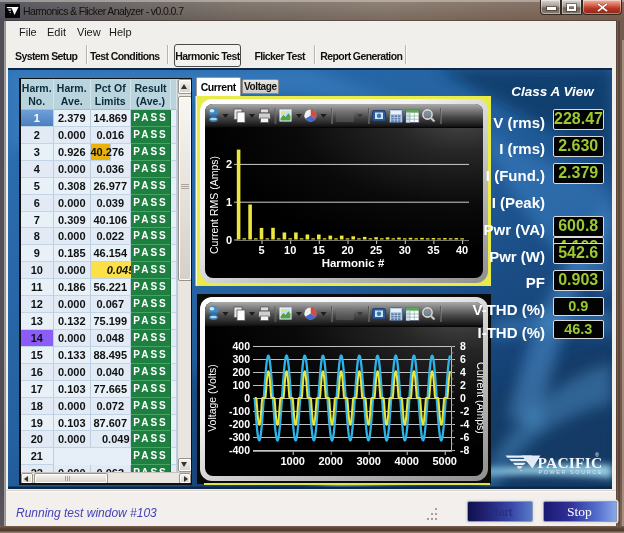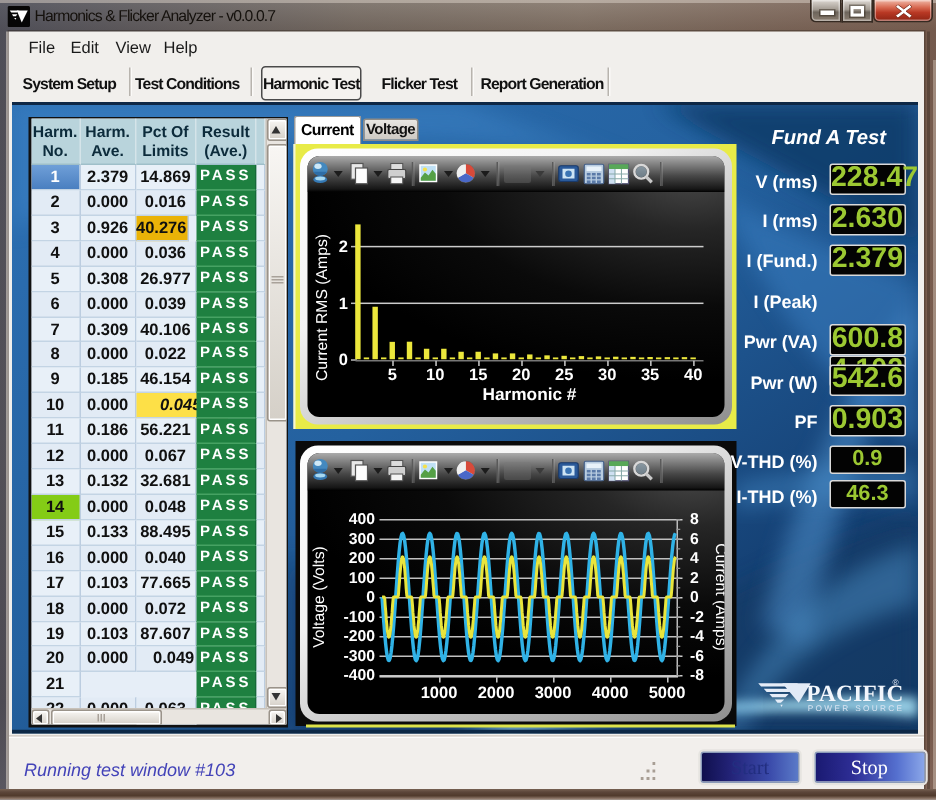--- a/index.html
+++ b/index.html
@@ -70,23 +70,23 @@
   box-shadow:-1.5px 0 0 #f6f6cf; }
 #cp2 { left:196.5px; top:294px; width:294.5px; height:189.5px; background:#0a0a0a; }
 #cp2yellow { left:204px; top:483px; width:286px; height:2px; background:#dde34a; }
 .cframe { position:absolute; left:3px; top:3px; right:3px; bottom:3px; border-radius:12px;
   background:linear-gradient(150deg,#ffffff 0%,#f2f2f2 35%,#c9c9c9 60%,#8f8f8f 100%); }
 .cinner { position:absolute; left:5px; top:5px; right:5px; bottom:5px; border-radius:8px; background:radial-gradient(120% 100% at 92% 8%,#474747 0%,#262626 20%,#0a0a0a 50%,#000 78%); overflow:hidden; }
 .ctoolbar { position:absolute; left:0; top:0; right:0; height:24.5px;
   background:linear-gradient(180deg,#ababab 0,#8a8a8a 18%,#484848 55%,#161616 92%,#000 100%); }
 
 
-.rlabel { position:absolute; width:80px; text-align:right; font-size:12px; font-weight:bold; color:#fff; }
+.rlabel { position:absolute; width:80px; text-align:right; font-size:15px; font-weight:bold; color:#fff; }
 .vbox { position:absolute; left:553px; width:50.5px; height:21px; background:#030303; border:1.5px solid #dadada;
-  border-radius:2px; color:#9cc832; font-weight:bold; font-size:19px; text-align:center; line-height:18.5px; }
+  border-radius:2px; color:#9cc832; font-weight:bold; font-size:16px; text-align:center; line-height:18.5px; }
 #classa { left:505px; top:83.5px; width:95px; text-align:center; color:#fff; font-size:13.5px;
   font-weight:bold; font-style:italic; }
 
 
 #statusbar { left:6px; top:489.5px; width:610px; height:36px; background:#f2efec;
   border-top:1px solid #d8d2cb; box-shadow:inset 0 1px 0 #fdfcfb; }
 #statustext { left:16px; top:506px; font-size:12px; font-style:italic; color:#4343b8; }
 .bigbtn { position:absolute; top:500.5px; height:21.5px; border:1px solid #8a9ab8; border-radius:2px;
   box-shadow:0 0 0 1.5px #e6e4e0; font-size:13.5px; text-align:center;
   font-family:"Liberation Serif",serif; line-height:19px; }
@@ -182,21 +182,21 @@
 <div class="cell" style="left:70px;top:31.00px;width:40.5px;background:#e8f0f8;">14.869</div>
 <div class="cell pass" style="left:110.5px;top:31.00px;width:40px;">PASS</div>
 <div class="cell" style="left:150.5px;top:31.00px;width:6px;background:#e8f0f8;"></div>
 <div class="cell" style="left:0;top:47.92px;width:33.5px;background:#e2ebf5;">2</div>
 <div class="cell" style="left:33.5px;top:47.92px;width:36.5px;background:#e2ebf5;">0.000</div>
 <div class="cell" style="left:70px;top:47.92px;width:40.5px;background:#e2ebf5;">0.016</div>
 <div class="cell pass" style="left:110.5px;top:47.92px;width:40px;">PASS</div>
 <div class="cell" style="left:150.5px;top:47.92px;width:6px;background:#e2ebf5;"></div>
 <div class="cell" style="left:0;top:64.84px;width:33.5px;background:#e8f0f8;">3</div>
 <div class="cell" style="left:33.5px;top:64.84px;width:36.5px;background:#e8f0f8;">0.926</div>
-<div class="cell" style="left:70px;top:64.84px;width:35px;background:#eab308;">40.276</div>
+<div class="cell" style="left:70px;top:64.84px;width:20px;background:#eab308;">40.276</div>
 <div class="cell pass" style="left:110.5px;top:64.84px;width:40px;">PASS</div>
 <div class="cell" style="left:150.5px;top:64.84px;width:6px;background:#e8f0f8;"></div>
 <div class="cell" style="left:0;top:81.76px;width:33.5px;background:#e2ebf5;">4</div>
 <div class="cell" style="left:33.5px;top:81.76px;width:36.5px;background:#e2ebf5;">0.000</div>
 <div class="cell" style="left:70px;top:81.76px;width:40.5px;background:#e2ebf5;">0.036</div>
 <div class="cell pass" style="left:110.5px;top:81.76px;width:40px;">PASS</div>
 <div class="cell" style="left:150.5px;top:81.76px;width:6px;background:#e2ebf5;"></div>
 <div class="cell" style="left:0;top:98.68px;width:33.5px;background:#e8f0f8;">5</div>
 <div class="cell" style="left:33.5px;top:98.68px;width:36.5px;background:#e8f0f8;">0.308</div>
 <div class="cell" style="left:70px;top:98.68px;width:40.5px;background:#e8f0f8;">26.977</div>
@@ -232,24 +232,24 @@
 <div class="cell" style="left:70px;top:200.20px;width:40.5px;background:#e8f0f8;">56.221</div>
 <div class="cell pass" style="left:110.5px;top:200.20px;width:40px;">PASS</div>
 <div class="cell" style="left:150.5px;top:200.20px;width:6px;background:#e8f0f8;"></div>
 <div class="cell" style="left:0;top:217.12px;width:33.5px;background:#e2ebf5;">12</div>
 <div class="cell" style="left:33.5px;top:217.12px;width:36.5px;background:#e2ebf5;">0.000</div>
 <div class="cell" style="left:70px;top:217.12px;width:40.5px;background:#e2ebf5;">0.067</div>
 <div class="cell pass" style="left:110.5px;top:217.12px;width:40px;">PASS</div>
 <div class="cell" style="left:150.5px;top:217.12px;width:6px;background:#e2ebf5;"></div>
 <div class="cell" style="left:0;top:234.04px;width:33.5px;background:#e8f0f8;">13</div>
 <div class="cell" style="left:33.5px;top:234.04px;width:36.5px;background:#e8f0f8;">0.132</div>
-<div class="cell" style="left:70px;top:234.04px;width:40.5px;background:#e8f0f8;">32.681</div>
+<div class="cell" style="left:70px;top:234.04px;width:40.5px;background:#e8f0f8;">75.199</div>
 <div class="cell pass" style="left:110.5px;top:234.04px;width:40px;">PASS</div>
 <div class="cell" style="left:150.5px;top:234.04px;width:6px;background:#e8f0f8;"></div>
-<div class="cell" style="left:0;top:250.96px;width:33.5px;background:#84cc16;">14</div>
+<div class="cell" style="left:0;top:250.96px;width:33.5px;background:#8b5cf6;">14</div>
 <div class="cell" style="left:33.5px;top:250.96px;width:36.5px;background:#e2ebf5;">0.000</div>
 <div class="cell" style="left:70px;top:250.96px;width:40.5px;background:#e2ebf5;">0.048</div>
 <div class="cell pass" style="left:110.5px;top:250.96px;width:40px;">PASS</div>
 <div class="cell" style="left:150.5px;top:250.96px;width:6px;background:#e2ebf5;"></div>
 <div class="cell" style="left:0;top:267.88px;width:33.5px;background:#e8f0f8;">15</div>
 <div class="cell" style="left:33.5px;top:267.88px;width:36.5px;background:#e8f0f8;">0.133</div>
 <div class="cell" style="left:70px;top:267.88px;width:40.5px;background:#e8f0f8;">88.495</div>
 <div class="cell pass" style="left:110.5px;top:267.88px;width:40px;">PASS</div>
 <div class="cell" style="left:150.5px;top:267.88px;width:6px;background:#e8f0f8;"></div>
 <div class="cell" style="left:0;top:284.80px;width:33.5px;background:#e2ebf5;">16</div>
@@ -569,21 +569,21 @@
           <rect x="239.7" y="126.5" width="1" height="3.5" fill="#ccc"></rect>
           <text x="239.7" y="140" fill="#fff" font-size="11" font-weight="bold" text-anchor="middle">5000</text>
           <path d="M49.7,73.0 L50.3,81.7 L50.9,90.1 L51.5,97.7 L52.1,104.3 L52.7,109.6 L53.3,113.2 L53.9,115.2 L54.5,115.3 L55.1,113.7 L55.7,110.3 L56.3,105.3 L56.9,98.9 L57.5,91.4 L58.1,83.2 L58.7,74.5 L59.3,65.7 L59.9,57.2 L60.5,49.5 L61.1,42.7 L61.7,37.2 L62.3,33.3 L62.9,31.0 L63.5,30.6 L64.1,31.9 L64.7,35.0 L65.3,39.8 L65.9,45.9 L66.5,53.2 L67.1,61.4 L67.7,70.1 L68.3,78.9 L68.9,87.4 L69.5,95.3 L70.1,102.3 L70.7,108.0 L71.3,112.2 L71.9,114.7 L72.5,115.5 L73.1,114.4 L73.7,111.6 L74.3,107.1 L74.9,101.2 L75.5,94.0 L76.1,86.0 L76.7,77.4 L77.3,68.6 L77.9,60.0 L78.5,52.0 L79.1,44.8 L79.7,38.9 L80.3,34.4 L80.9,31.6 L81.5,30.5 L82.1,31.3 L82.7,33.8 L83.3,38.0 L83.9,43.7 L84.5,50.7 L85.1,58.6 L85.7,67.1 L86.3,75.9 L86.9,84.6 L87.5,92.8 L88.1,100.1 L88.7,106.2 L89.3,111.0 L89.9,114.1 L90.5,115.4 L91.1,115.0 L91.7,112.7 L92.3,108.8 L92.9,103.3 L93.5,96.5 L94.1,88.8 L94.7,80.3 L95.3,71.5 L95.9,62.8 L96.5,54.6 L97.1,47.1 L97.7,40.7 L98.3,35.7 L98.9,32.3 L99.5,30.7 L100.1,30.8 L100.7,32.8 L101.3,36.4 L101.9,41.7 L102.5,48.3 L103.1,55.9 L103.7,64.3 L104.3,73.0 L104.9,81.7 L105.5,90.1 L106.1,97.7 L106.7,104.3 L107.3,109.6 L107.9,113.2 L108.5,115.2 L109.1,115.3 L109.7,113.7 L110.3,110.3 L110.9,105.3 L111.5,98.9 L112.1,91.4 L112.7,83.2 L113.3,74.5 L113.9,65.7 L114.5,57.2 L115.1,49.5 L115.7,42.7 L116.3,37.2 L116.9,33.3 L117.5,31.0 L118.1,30.6 L118.7,31.9 L119.3,35.0 L119.9,39.8 L120.5,45.9 L121.1,53.2 L121.7,61.4 L122.3,70.1 L122.9,78.9 L123.5,87.4 L124.1,95.3 L124.7,102.3 L125.3,108.0 L125.9,112.2 L126.5,114.7 L127.1,115.5 L127.7,114.4 L128.3,111.6 L128.9,107.1 L129.5,101.2 L130.1,94.0 L130.7,86.0 L131.3,77.4 L131.9,68.6 L132.5,60.0 L133.1,52.0 L133.7,44.8 L134.3,38.9 L134.9,34.4 L135.5,31.6 L136.1,30.5 L136.7,31.3 L137.3,33.8 L137.9,38.0 L138.5,43.7 L139.1,50.7 L139.7,58.6 L140.3,67.1 L140.9,75.9 L141.5,84.6 L142.1,92.8 L142.7,100.1 L143.3,106.2 L143.9,111.0 L144.5,114.1 L145.1,115.4 L145.7,115.0 L146.3,112.7 L146.9,108.8 L147.5,103.3 L148.1,96.5 L148.7,88.8 L149.3,80.3 L149.9,71.5 L150.5,62.8 L151.1,54.6 L151.7,47.1 L152.3,40.7 L152.9,35.7 L153.5,32.3 L154.1,30.7 L154.7,30.8 L155.3,32.8 L155.9,36.4 L156.5,41.7 L157.1,48.3 L157.7,55.9 L158.3,64.3 L158.9,73.0 L159.5,81.7 L160.1,90.1 L160.7,97.7 L161.3,104.3 L161.9,109.6 L162.5,113.2 L163.1,115.2 L163.7,115.3 L164.3,113.7 L164.9,110.3 L165.5,105.3 L166.1,98.9 L166.7,91.4 L167.3,83.2 L167.9,74.5 L168.5,65.7 L169.1,57.2 L169.7,49.5 L170.3,42.7 L170.9,37.2 L171.5,33.3 L172.1,31.0 L172.7,30.6 L173.3,31.9 L173.9,35.0 L174.5,39.8 L175.1,45.9 L175.7,53.2 L176.3,61.4 L176.9,70.1 L177.5,78.9 L178.1,87.4 L178.7,95.3 L179.3,102.3 L179.9,108.0 L180.5,112.2 L181.1,114.7 L181.7,115.5 L182.3,114.4 L182.9,111.6 L183.5,107.1 L184.1,101.2 L184.7,94.0 L185.3,86.0 L185.9,77.4 L186.5,68.6 L187.1,60.0 L187.7,52.0 L188.3,44.8 L188.9,38.9 L189.5,34.4 L190.1,31.6 L190.7,30.5 L191.3,31.3 L191.9,33.8 L192.5,38.0 L193.1,43.7 L193.7,50.7 L194.3,58.6 L194.9,67.1 L195.5,75.9 L196.1,84.6 L196.7,92.8 L197.3,100.1 L197.9,106.2 L198.5,111.0 L199.1,114.1 L199.7,115.4 L200.3,115.0 L200.9,112.7 L201.5,108.8 L202.1,103.3 L202.7,96.5 L203.3,88.8 L203.9,80.3 L204.5,71.5 L205.1,62.8 L205.7,54.6 L206.3,47.1 L206.9,40.7 L207.5,35.7 L208.1,32.3 L208.7,30.7 L209.3,30.8 L209.9,32.8 L210.5,36.4 L211.1,41.7 L211.7,48.3 L212.3,55.9 L212.9,64.3 L213.5,73.0 L214.1,81.7 L214.7,90.1 L215.3,97.7 L215.9,104.3 L216.5,109.6 L217.1,113.2 L217.7,115.2 L218.3,115.3 L218.9,113.7 L219.5,110.3 L220.1,105.3 L220.7,98.9 L221.3,91.4 L221.9,83.2 L222.5,74.5 L223.1,65.7 L223.7,57.2 L224.3,49.5 L224.9,42.7 L225.5,37.2 L226.1,33.3 L226.7,31.0 L227.3,30.6 L227.9,31.9 L228.5,35.0 L229.1,39.8 L229.7,45.9 L230.3,53.2 L230.9,61.4 L231.5,70.1 L232.1,78.9 L232.7,87.4 L233.3,95.3 L233.9,102.3 L234.5,108.0 L235.1,112.2 L235.7,114.7 L236.3,115.5 L236.9,114.4 L237.5,111.6 L238.1,107.1 L238.7,101.2 L239.3,94.0 L239.9,86.0 L240.5,77.4 L241.1,68.6 L241.7,60.0 L242.3,52.0 L242.9,44.8 L243.5,38.9 L244.1,34.4 L244.7,31.6 L245.3,30.5" fill="none" stroke="#30b2e6" stroke-width="2.3" stroke-linejoin="round"></path>
           <path d="M49.7,73.0 L50.1,73.0 L50.4,73.0 L50.8,73.0 L51.1,73.0 L51.5,74.1 L51.8,78.6 L52.2,83.3 L52.5,87.8 L52.9,91.8 L53.2,95.2 L53.6,97.7 L53.9,99.3 L54.3,99.8 L54.6,99.3 L55.0,97.7 L55.3,95.2 L55.7,91.8 L56.0,87.8 L56.4,83.3 L56.7,78.6 L57.1,74.1 L57.4,73.0 L57.8,73.0 L58.1,73.0 L58.5,73.0 L58.8,73.0 L59.2,73.0 L59.5,73.0 L59.9,73.0 L60.2,73.0 L60.6,71.9 L60.9,67.4 L61.3,62.7 L61.6,58.2 L62.0,54.2 L62.3,50.8 L62.7,48.3 L63.0,46.7 L63.4,46.2 L63.7,46.7 L64.1,48.3 L64.4,50.8 L64.8,54.2 L65.1,58.2 L65.5,62.7 L65.8,67.4 L66.2,71.9 L66.5,73.0 L66.9,73.0 L67.2,73.0 L67.5,73.0 L67.9,73.0 L68.2,73.0 L68.6,73.0 L68.9,73.0 L69.3,73.0 L69.6,74.1 L70.0,78.6 L70.3,83.3 L70.7,87.8 L71.0,91.8 L71.4,95.2 L71.7,97.7 L72.1,99.3 L72.4,99.8 L72.8,99.3 L73.1,97.7 L73.5,95.2 L73.8,91.8 L74.2,87.8 L74.5,83.3 L74.9,78.6 L75.2,74.1 L75.6,73.0 L75.9,73.0 L76.3,73.0 L76.6,73.0 L77.0,73.0 L77.3,73.0 L77.7,73.0 L78.0,73.0 L78.4,73.0 L78.7,71.9 L79.1,67.4 L79.4,62.7 L79.8,58.2 L80.1,54.2 L80.5,50.8 L80.8,48.3 L81.2,46.7 L81.5,46.2 L81.9,46.7 L82.2,48.3 L82.6,50.8 L82.9,54.2 L83.3,58.2 L83.6,62.7 L84.0,67.4 L84.3,71.9 L84.7,73.0 L85.0,73.0 L85.4,73.0 L85.7,73.0 L86.1,73.0 L86.4,73.0 L86.8,73.0 L87.1,73.0 L87.5,73.0 L87.8,74.1 L88.2,78.6 L88.5,83.3 L88.9,87.8 L89.2,91.8 L89.6,95.2 L89.9,97.7 L90.3,99.3 L90.6,99.8 L91.0,99.3 L91.3,97.7 L91.7,95.2 L92.0,91.8 L92.4,87.8 L92.7,83.3 L93.1,78.6 L93.4,74.1 L93.8,73.0 L94.1,73.0 L94.5,73.0 L94.8,73.0 L95.2,73.0 L95.5,73.0 L95.9,73.0 L96.2,73.0 L96.6,73.0 L96.9,71.9 L97.3,67.4 L97.6,62.7 L98.0,58.2 L98.3,54.2 L98.7,50.8 L99.0,48.3 L99.4,46.7 L99.7,46.2 L100.1,46.7 L100.4,48.3 L100.8,50.8 L101.1,54.2 L101.5,58.2 L101.8,62.7 L102.2,67.4 L102.5,71.9 L102.9,73.0 L103.2,73.0 L103.6,73.0 L103.9,73.0 L104.3,73.0 L104.6,73.0 L105.0,73.0 L105.3,73.0 L105.7,73.0 L106.0,74.1 L106.4,78.6 L106.7,83.3 L107.1,87.8 L107.4,91.8 L107.8,95.2 L108.1,97.7 L108.5,99.3 L108.8,99.8 L109.2,99.3 L109.5,97.7 L109.9,95.2 L110.2,91.8 L110.6,87.8 L110.9,83.3 L111.3,78.6 L111.6,74.1 L112.0,73.0 L112.3,73.0 L112.7,73.0 L113.0,73.0 L113.4,73.0 L113.7,73.0 L114.1,73.0 L114.4,73.0 L114.8,73.0 L115.1,71.9 L115.5,67.4 L115.8,62.7 L116.2,58.2 L116.5,54.2 L116.9,50.8 L117.2,48.3 L117.6,46.7 L117.9,46.2 L118.3,46.7 L118.6,48.3 L119.0,50.8 L119.3,54.2 L119.7,58.2 L120.0,62.7 L120.4,67.4 L120.7,71.9 L121.1,73.0 L121.4,73.0 L121.8,73.0 L122.1,73.0 L122.5,73.0 L122.8,73.0 L123.2,73.0 L123.5,73.0 L123.9,73.0 L124.2,74.1 L124.6,78.6 L124.9,83.3 L125.3,87.8 L125.6,91.8 L126.0,95.2 L126.3,97.7 L126.7,99.3 L127.0,99.8 L127.4,99.3 L127.7,97.7 L128.1,95.2 L128.4,91.8 L128.8,87.8 L129.1,83.3 L129.5,78.6 L129.8,74.1 L130.2,73.0 L130.5,73.0 L130.9,73.0 L131.2,73.0 L131.6,73.0 L131.9,73.0 L132.3,73.0 L132.6,73.0 L133.0,73.0 L133.3,71.9 L133.7,67.4 L134.0,62.7 L134.4,58.2 L134.7,54.2 L135.1,50.8 L135.4,48.3 L135.8,46.7 L136.1,46.2 L136.5,46.7 L136.8,48.3 L137.2,50.8 L137.5,54.2 L137.9,58.2 L138.2,62.7 L138.6,67.4 L138.9,71.9 L139.3,73.0 L139.6,73.0 L140.0,73.0 L140.3,73.0 L140.7,73.0 L141.0,73.0 L141.4,73.0 L141.7,73.0 L142.1,73.0 L142.4,74.1 L142.8,78.6 L143.1,83.3 L143.5,87.8 L143.8,91.8 L144.2,95.2 L144.5,97.7 L144.9,99.3 L145.2,99.8 L145.6,99.3 L145.9,97.7 L146.3,95.2 L146.6,91.8 L147.0,87.8 L147.3,83.3 L147.7,78.6 L148.0,74.1 L148.4,73.0 L148.7,73.0 L149.1,73.0 L149.4,73.0 L149.8,73.0 L150.1,73.0 L150.5,73.0 L150.8,73.0 L151.2,73.0 L151.5,71.9 L151.9,67.4 L152.2,62.7 L152.6,58.2 L152.9,54.2 L153.3,50.8 L153.6,48.3 L154.0,46.7 L154.3,46.2 L154.7,46.7 L155.0,48.3 L155.4,50.8 L155.7,54.2 L156.1,58.2 L156.4,62.7 L156.8,67.4 L157.1,71.9 L157.5,73.0 L157.8,73.0 L158.2,73.0 L158.5,73.0 L158.9,73.0 L159.2,73.0 L159.6,73.0 L159.9,73.0 L160.3,73.0 L160.6,74.1 L161.0,78.6 L161.3,83.3 L161.7,87.8 L162.0,91.8 L162.4,95.2 L162.7,97.7 L163.1,99.3 L163.4,99.8 L163.8,99.3 L164.1,97.7 L164.5,95.2 L164.8,91.8 L165.2,87.8 L165.5,83.3 L165.9,78.6 L166.2,74.1 L166.6,73.0 L166.9,73.0 L167.3,73.0 L167.6,73.0 L168.0,73.0 L168.3,73.0 L168.7,73.0 L169.0,73.0 L169.4,73.0 L169.7,71.9 L170.1,67.4 L170.4,62.7 L170.8,58.2 L171.1,54.2 L171.5,50.8 L171.8,48.3 L172.2,46.7 L172.5,46.2 L172.9,46.7 L173.2,48.3 L173.6,50.8 L173.9,54.2 L174.3,58.2 L174.6,62.7 L175.0,67.4 L175.3,71.9 L175.7,73.0 L176.0,73.0 L176.4,73.0 L176.7,73.0 L177.1,73.0 L177.4,73.0 L177.8,73.0 L178.1,73.0 L178.5,73.0 L178.8,74.1 L179.2,78.6 L179.5,83.3 L179.9,87.8 L180.2,91.8 L180.6,95.2 L180.9,97.7 L181.3,99.3 L181.6,99.8 L182.0,99.3 L182.3,97.7 L182.7,95.2 L183.0,91.8 L183.4,87.8 L183.7,83.3 L184.1,78.6 L184.4,74.1 L184.8,73.0 L185.1,73.0 L185.5,73.0 L185.8,73.0 L186.2,73.0 L186.5,73.0 L186.9,73.0 L187.2,73.0 L187.6,73.0 L187.9,71.9 L188.3,67.4 L188.6,62.7 L189.0,58.2 L189.3,54.2 L189.7,50.8 L190.0,48.3 L190.4,46.7 L190.7,46.2 L191.1,46.7 L191.4,48.3 L191.8,50.8 L192.1,54.2 L192.5,58.2 L192.8,62.7 L193.2,67.4 L193.5,71.9 L193.9,73.0 L194.2,73.0 L194.6,73.0 L194.9,73.0 L195.3,73.0 L195.6,73.0 L196.0,73.0 L196.3,73.0 L196.7,73.0 L197.0,74.1 L197.4,78.6 L197.7,83.3 L198.1,87.8 L198.4,91.8 L198.8,95.2 L199.1,97.7 L199.5,99.3 L199.8,99.8 L200.2,99.3 L200.5,97.7 L200.9,95.2 L201.2,91.8 L201.6,87.8 L201.9,83.3 L202.3,78.6 L202.6,74.1 L203.0,73.0 L203.3,73.0 L203.7,73.0 L204.0,73.0 L204.4,73.0 L204.7,73.0 L205.1,73.0 L205.4,73.0 L205.8,73.0 L206.1,71.9 L206.5,67.4 L206.8,62.7 L207.2,58.2 L207.5,54.2 L207.9,50.8 L208.2,48.3 L208.6,46.7 L208.9,46.2 L209.3,46.7 L209.6,48.3 L210.0,50.8 L210.3,54.2 L210.7,58.2 L211.0,62.7 L211.4,67.4 L211.7,71.9 L212.1,73.0 L212.4,73.0 L212.8,73.0 L213.1,73.0 L213.5,73.0 L213.8,73.0 L214.2,73.0 L214.5,73.0 L214.9,73.0 L215.2,74.1 L215.6,78.6 L215.9,83.3 L216.3,87.8 L216.6,91.8 L217.0,95.2 L217.3,97.7 L217.7,99.3 L218.0,99.8 L218.4,99.3 L218.7,97.7 L219.1,95.2 L219.4,91.8 L219.8,87.8 L220.1,83.3 L220.5,78.6 L220.8,74.1 L221.2,73.0 L221.5,73.0 L221.9,73.0 L222.2,73.0 L222.6,73.0 L222.9,73.0 L223.3,73.0 L223.6,73.0 L224.0,73.0 L224.3,71.9 L224.7,67.4 L225.0,62.7 L225.4,58.2 L225.7,54.2 L226.1,50.8 L226.4,48.3 L226.8,46.7 L227.1,46.2 L227.5,46.7 L227.8,48.3 L228.2,50.8 L228.5,54.2 L228.9,58.2 L229.2,62.7 L229.6,67.4 L229.9,71.9 L230.3,73.0 L230.6,73.0 L231.0,73.0 L231.3,73.0 L231.7,73.0 L232.0,73.0 L232.4,73.0 L232.7,73.0 L233.1,73.0 L233.4,74.1 L233.8,78.6 L234.1,83.3 L234.5,87.8 L234.8,91.8 L235.2,95.2 L235.5,97.7 L235.9,99.3 L236.2,99.8 L236.6,99.3 L236.9,97.7 L237.3,95.2 L237.6,91.8 L238.0,87.8 L238.3,83.3 L238.7,78.6 L239.0,74.1 L239.4,73.0 L239.7,73.0 L240.1,73.0 L240.4,73.0 L240.8,73.0 L241.1,73.0 L241.5,73.0 L241.8,73.0 L242.2,73.0 L242.5,71.9 L242.9,67.4 L243.2,62.7 L243.6,58.2 L243.9,54.2 L244.3,50.8 L244.6,48.3 L245.0,46.7 L245.3,46.2" fill="none" stroke="#e9e53c" stroke-width="2.0" stroke-linejoin="round"></path>
         </svg>
   </div>
     </div>
 </div>
 <div id="cp2yellow" class="abs"></div>
 
-<div id="classa" class="abs">Fund A Test</div>
+<div id="classa" class="abs">Class A View</div>
 <div class="rlabel abs" style="left:465px;top:113.5px;">V (rms)</div>
 <div class="vbox abs" style="top:109.0px;">228.47</div>
 <div class="rlabel abs" style="left:465px;top:140.3px;">I (rms)</div>
 <div class="vbox abs" style="top:135.8px;">2.630</div>
 <div class="rlabel abs" style="left:465px;top:167.1px;">I (Fund.)</div>
 <div class="vbox abs" style="top:162.6px;">2.379</div>
 <div class="rlabel abs" style="left:465px;top:193.9px;">I (Peak)</div>
 <div class="vbox abs" style="top:189.4px;margin-top:48px;">4.102</div>
 <div class="rlabel abs" style="left:465px;top:220.7px;">Pwr (VA)</div>
 <div class="vbox abs" style="top:216.2px;">600.8</div>

